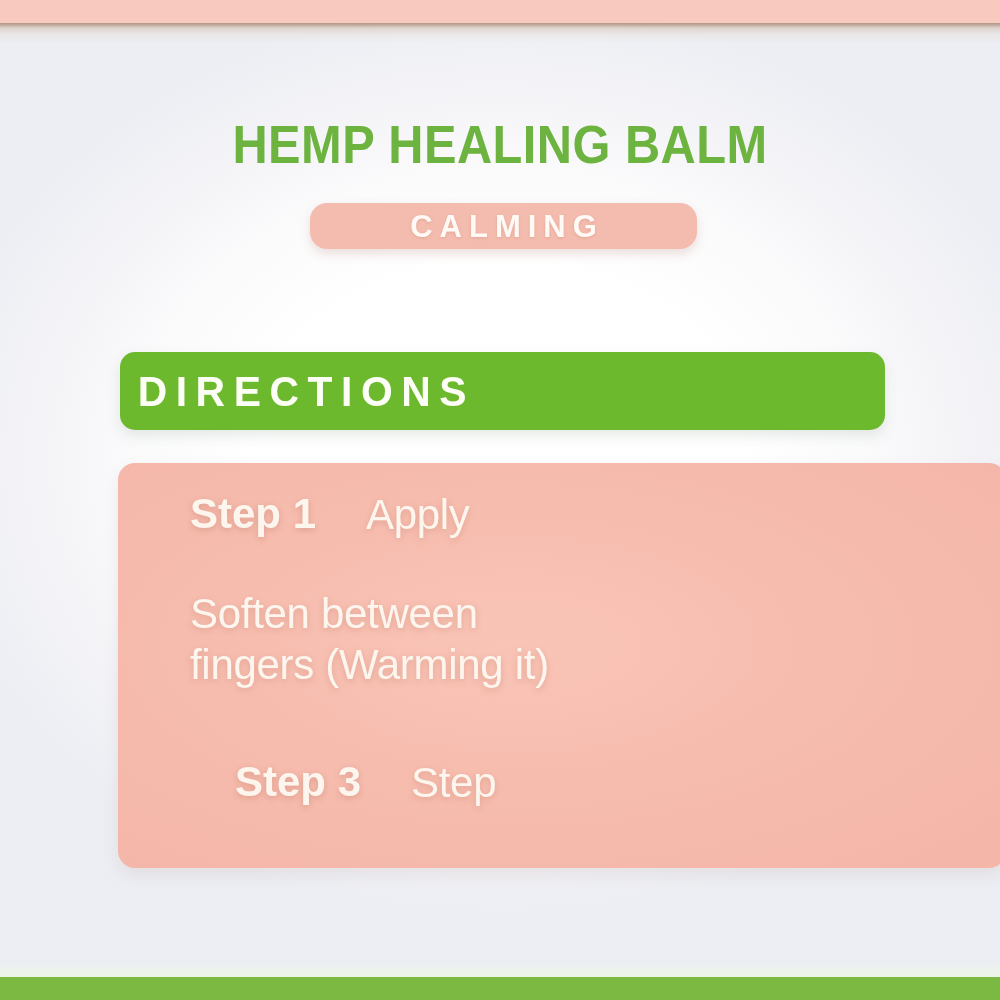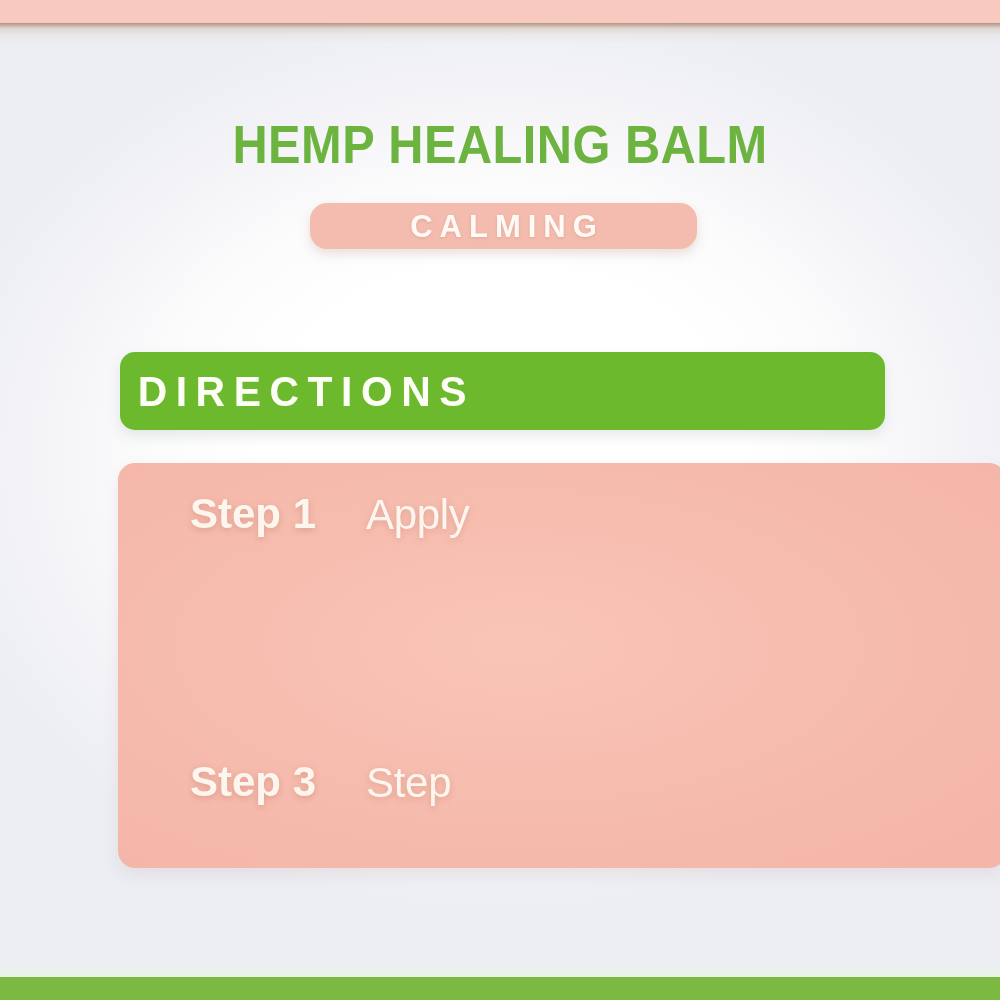--- a/index.html
+++ b/index.html
@@ -160,21 +160,21 @@
   }
 
   .step-row {
     position: absolute;
     left: 72px;
     display: flex;
     align-items: center;
   }
   .step-row-1 { top: 23px; }
   .step-row-2 { top: 125px; }
-  .step-row-3 { top: 291px; }
+  .step-row-3 { top: 291px; margin-left: 45px; }
 
   .step-label {
     font-family: "Liberation Sans", sans-serif;
     font-size: 42px;
     font-weight: 700;
     color: #fdf6ee;
     line-height: 1.35;
     white-space: nowrap;
     width: 176px;
     text-shadow: 0 2px 6px rgba(196, 122, 100, 0.45);
@@ -209,20 +209,22 @@
   </div>
 
   <div class="steps-panel">
 
     <div class="step-row step-row-1">
       <span class="step-label">Step 1</span>
       <span class="step-desc">Apply</span>
     </div>
 
     <div class="step-row step-row-2">
+      <span class="step-desc">Soften between
+fingers (Warming it)</span>
     </div>
 
     <div class="step-row step-row-3">
       <span class="step-label">Step 3</span>
       <span class="step-desc">Step</span>
     </div>
 
   </div>
 
   <div class="bottom-bar-glow"></div>

